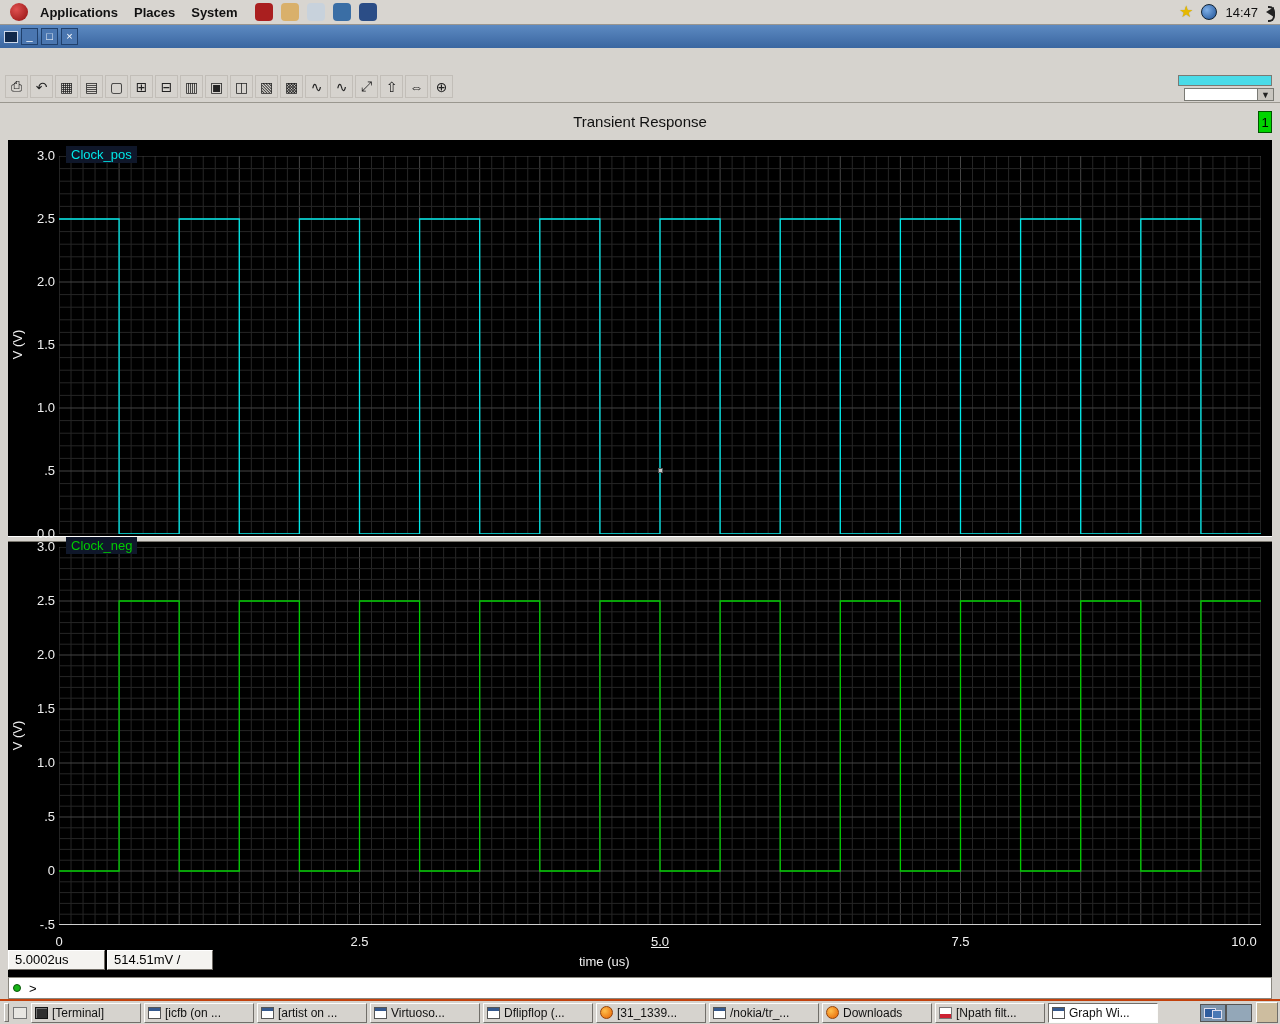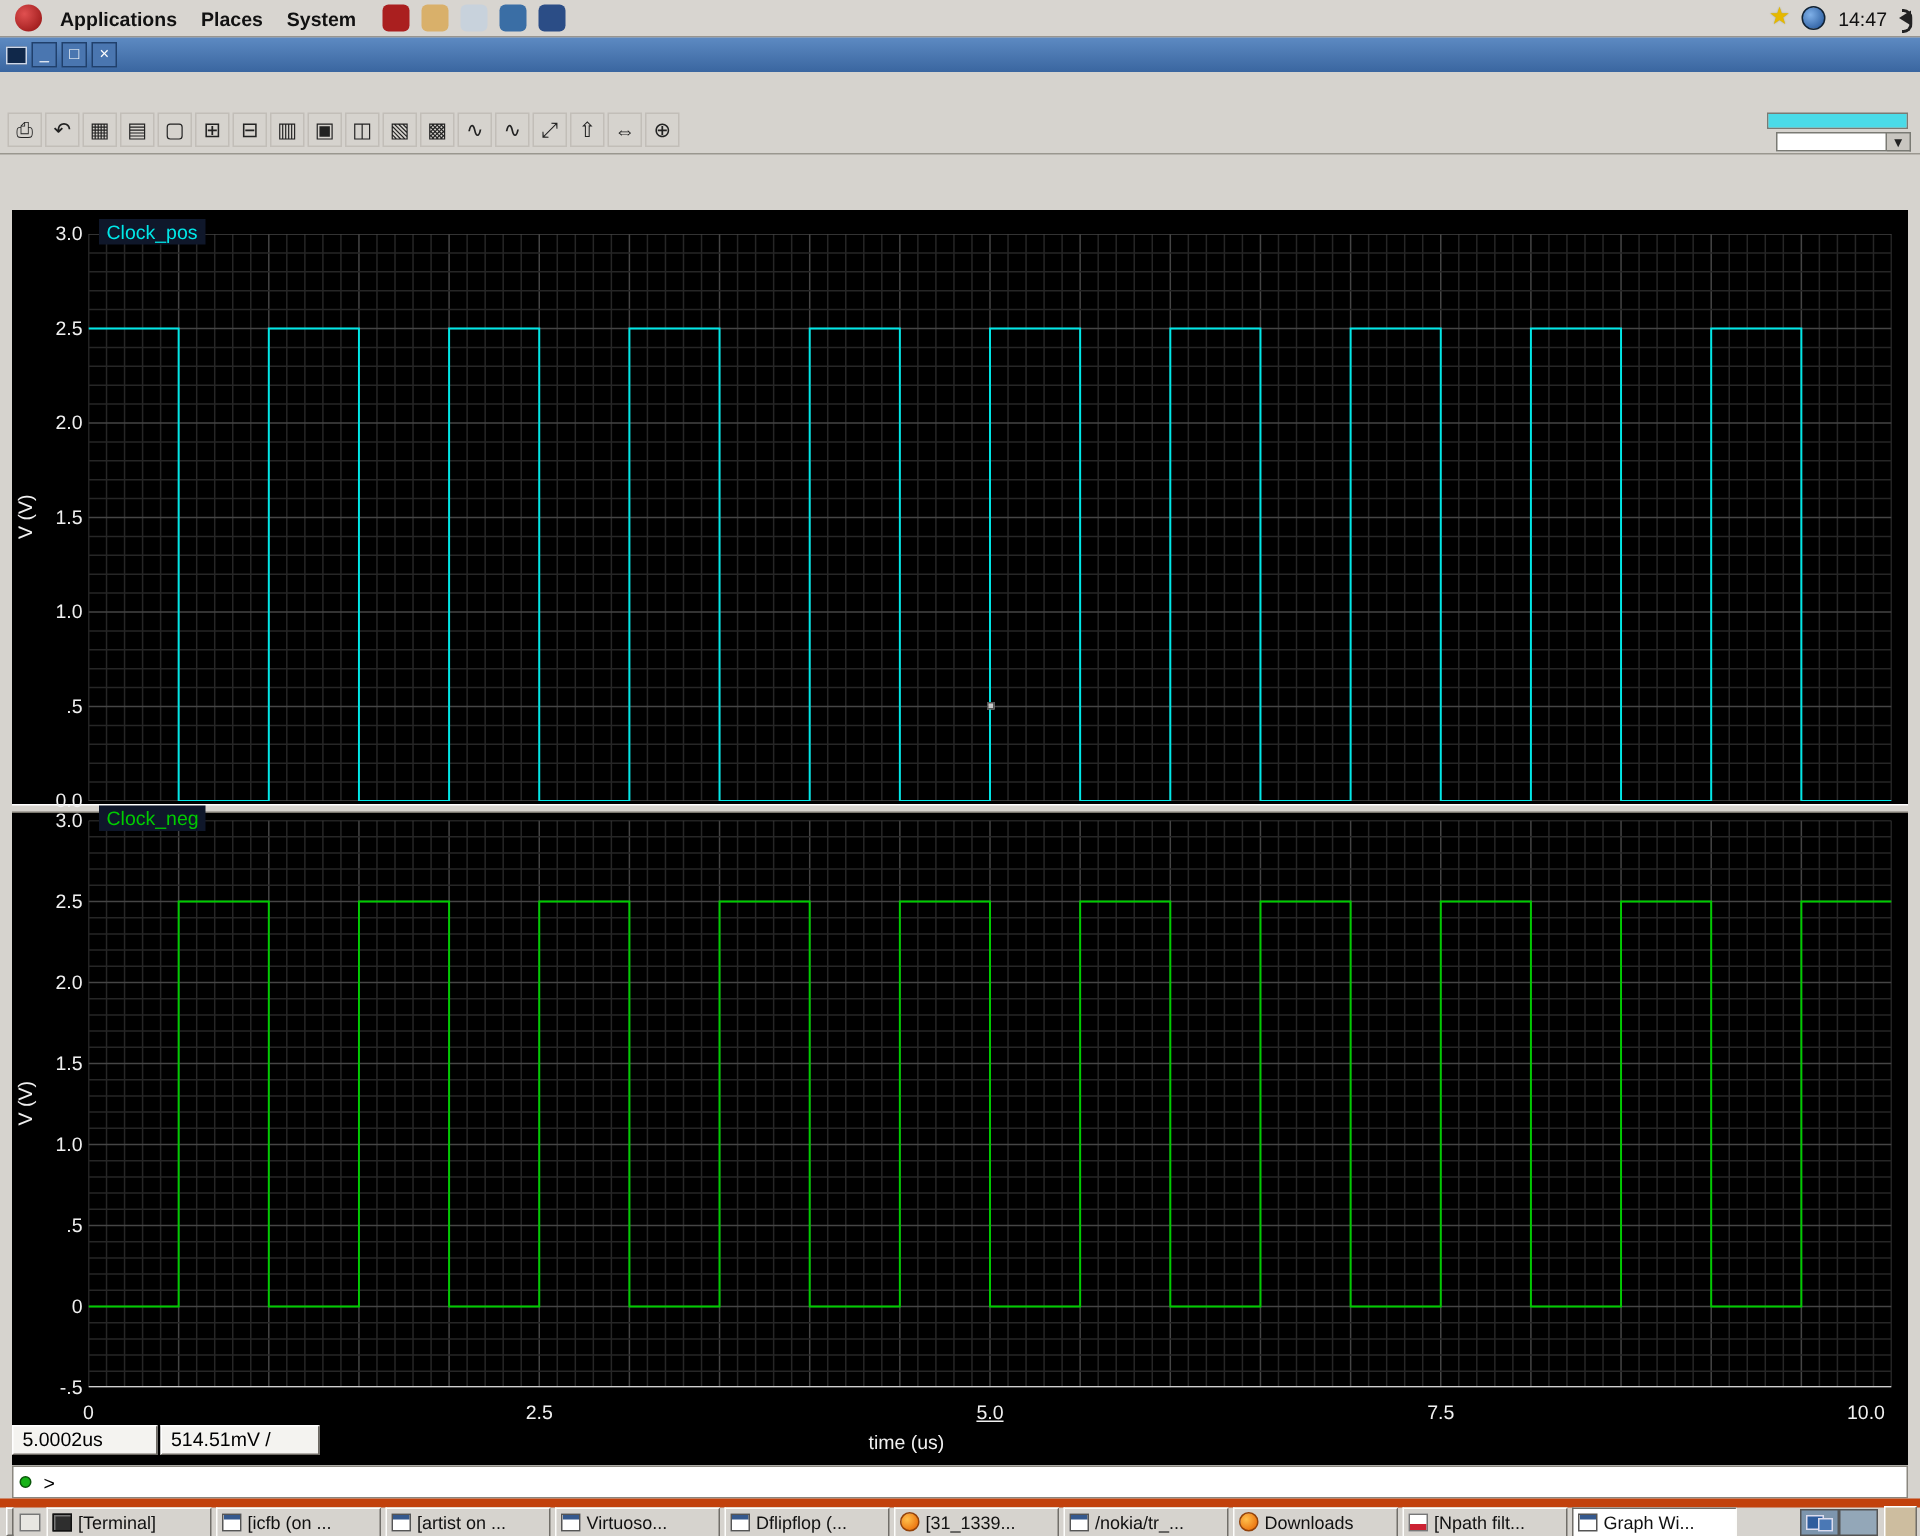--- a/index.html
+++ b/index.html
@@ -72,21 +72,21 @@
   #mouse-cursor{position:absolute;left:650px;top:328px;width:5px;height:5px;background:#c9c9c9;border:1px solid #555}
 
   
   #cmd-strip{position:absolute;left:0;top:977px;width:1280px;height:22px;background:#d6d3ce;padding:0 8px}
   #cmd-field{width:100%;height:100%;background:#fff;border:1px solid #8a877f;display:flex;align-items:center;padding:0 4px}
   #cmd-led{width:8px;height:8px;border-radius:50%;background:#17b317;border:1px solid #0a560a;margin-right:8px}
   #cmd-prompt{color:#000;font-size:13px}
 
   
   #taskbar{position:absolute;left:0;top:999px;width:1280px;height:25px;background:#d6d3ce;
-    border-top:6px solid #c2410c;display:flex;align-items:center;padding-left:4px}
+    border-top:2px solid #c2410c;display:flex;align-items:center;padding-left:4px}
   #tb-handle{width:5px;height:19px;margin-right:4px;background:#c9c6c0;
     border:1px solid;border-color:#fff #716e69 #716e69 #fff}
   #tb-applet-icon{width:14px;height:12px;background:#e8e6e2;border:1px solid #777;margin-right:4px}
   .task-btn{width:110px;height:20px;margin-right:3px;display:flex;align-items:center;
     background:#d6d3ce;border:1px solid;border-color:#fdfdfb #716e69 #716e69 #fdfdfb;
     font-size:12px;overflow:hidden;white-space:nowrap;cursor:default;flex:none}
   .task-btn.active{border-color:#716e69 #fdfdfb #fdfdfb #716e69;background:#ffffff}
   .tb-ic{width:13px;height:12px;margin:0 4px 0 3px;flex:none}
   .ic-terminal{background:#2e2e2e;border:1px solid #111;box-shadow:inset 1px 1px 0 #777}
   .ic-window{background:#fff;border:1px solid #555;box-shadow:inset 0 3px 0 #35598e}
@@ -158,20 +158,24 @@
       <span class="tbtn">▧</span>
       <span class="tbtn">▩</span>
       <span class="tbtn">∿</span>
       <span class="tbtn">∿</span>
       <span class="tbtn">⤢</span>
       <span class="tbtn">⇧</span>
       <span class="tbtn">⇔</span>
       <span class="tbtn">⊕</span>
     </div>
 
+  <div id="title-strip">
+    <div id="graph-title">Transient Response</div>
+    <div id="page-badge">1</div>
+  </div>
 
   <div id="canvas">
     <svg id="svg-top" viewBox="0 0 1202 378">
         <g>
           <line x1="0" y1="0" x2="0" y2="378" stroke="#454545" stroke-width="1"></line>
           <line x1="12.02" y1="0" x2="12.02" y2="378" stroke="#262626" stroke-width="1"></line>
           <line x1="24.04" y1="0" x2="24.04" y2="378" stroke="#262626" stroke-width="1"></line>
           <line x1="36.059999999999995" y1="0" x2="36.059999999999995" y2="378" stroke="#262626" stroke-width="1"></line>
           <line x1="48.08" y1="0" x2="48.08" y2="378" stroke="#262626" stroke-width="1"></line>
           <line x1="60.1" y1="0" x2="60.1" y2="378" stroke="#454545" stroke-width="1"></line>

